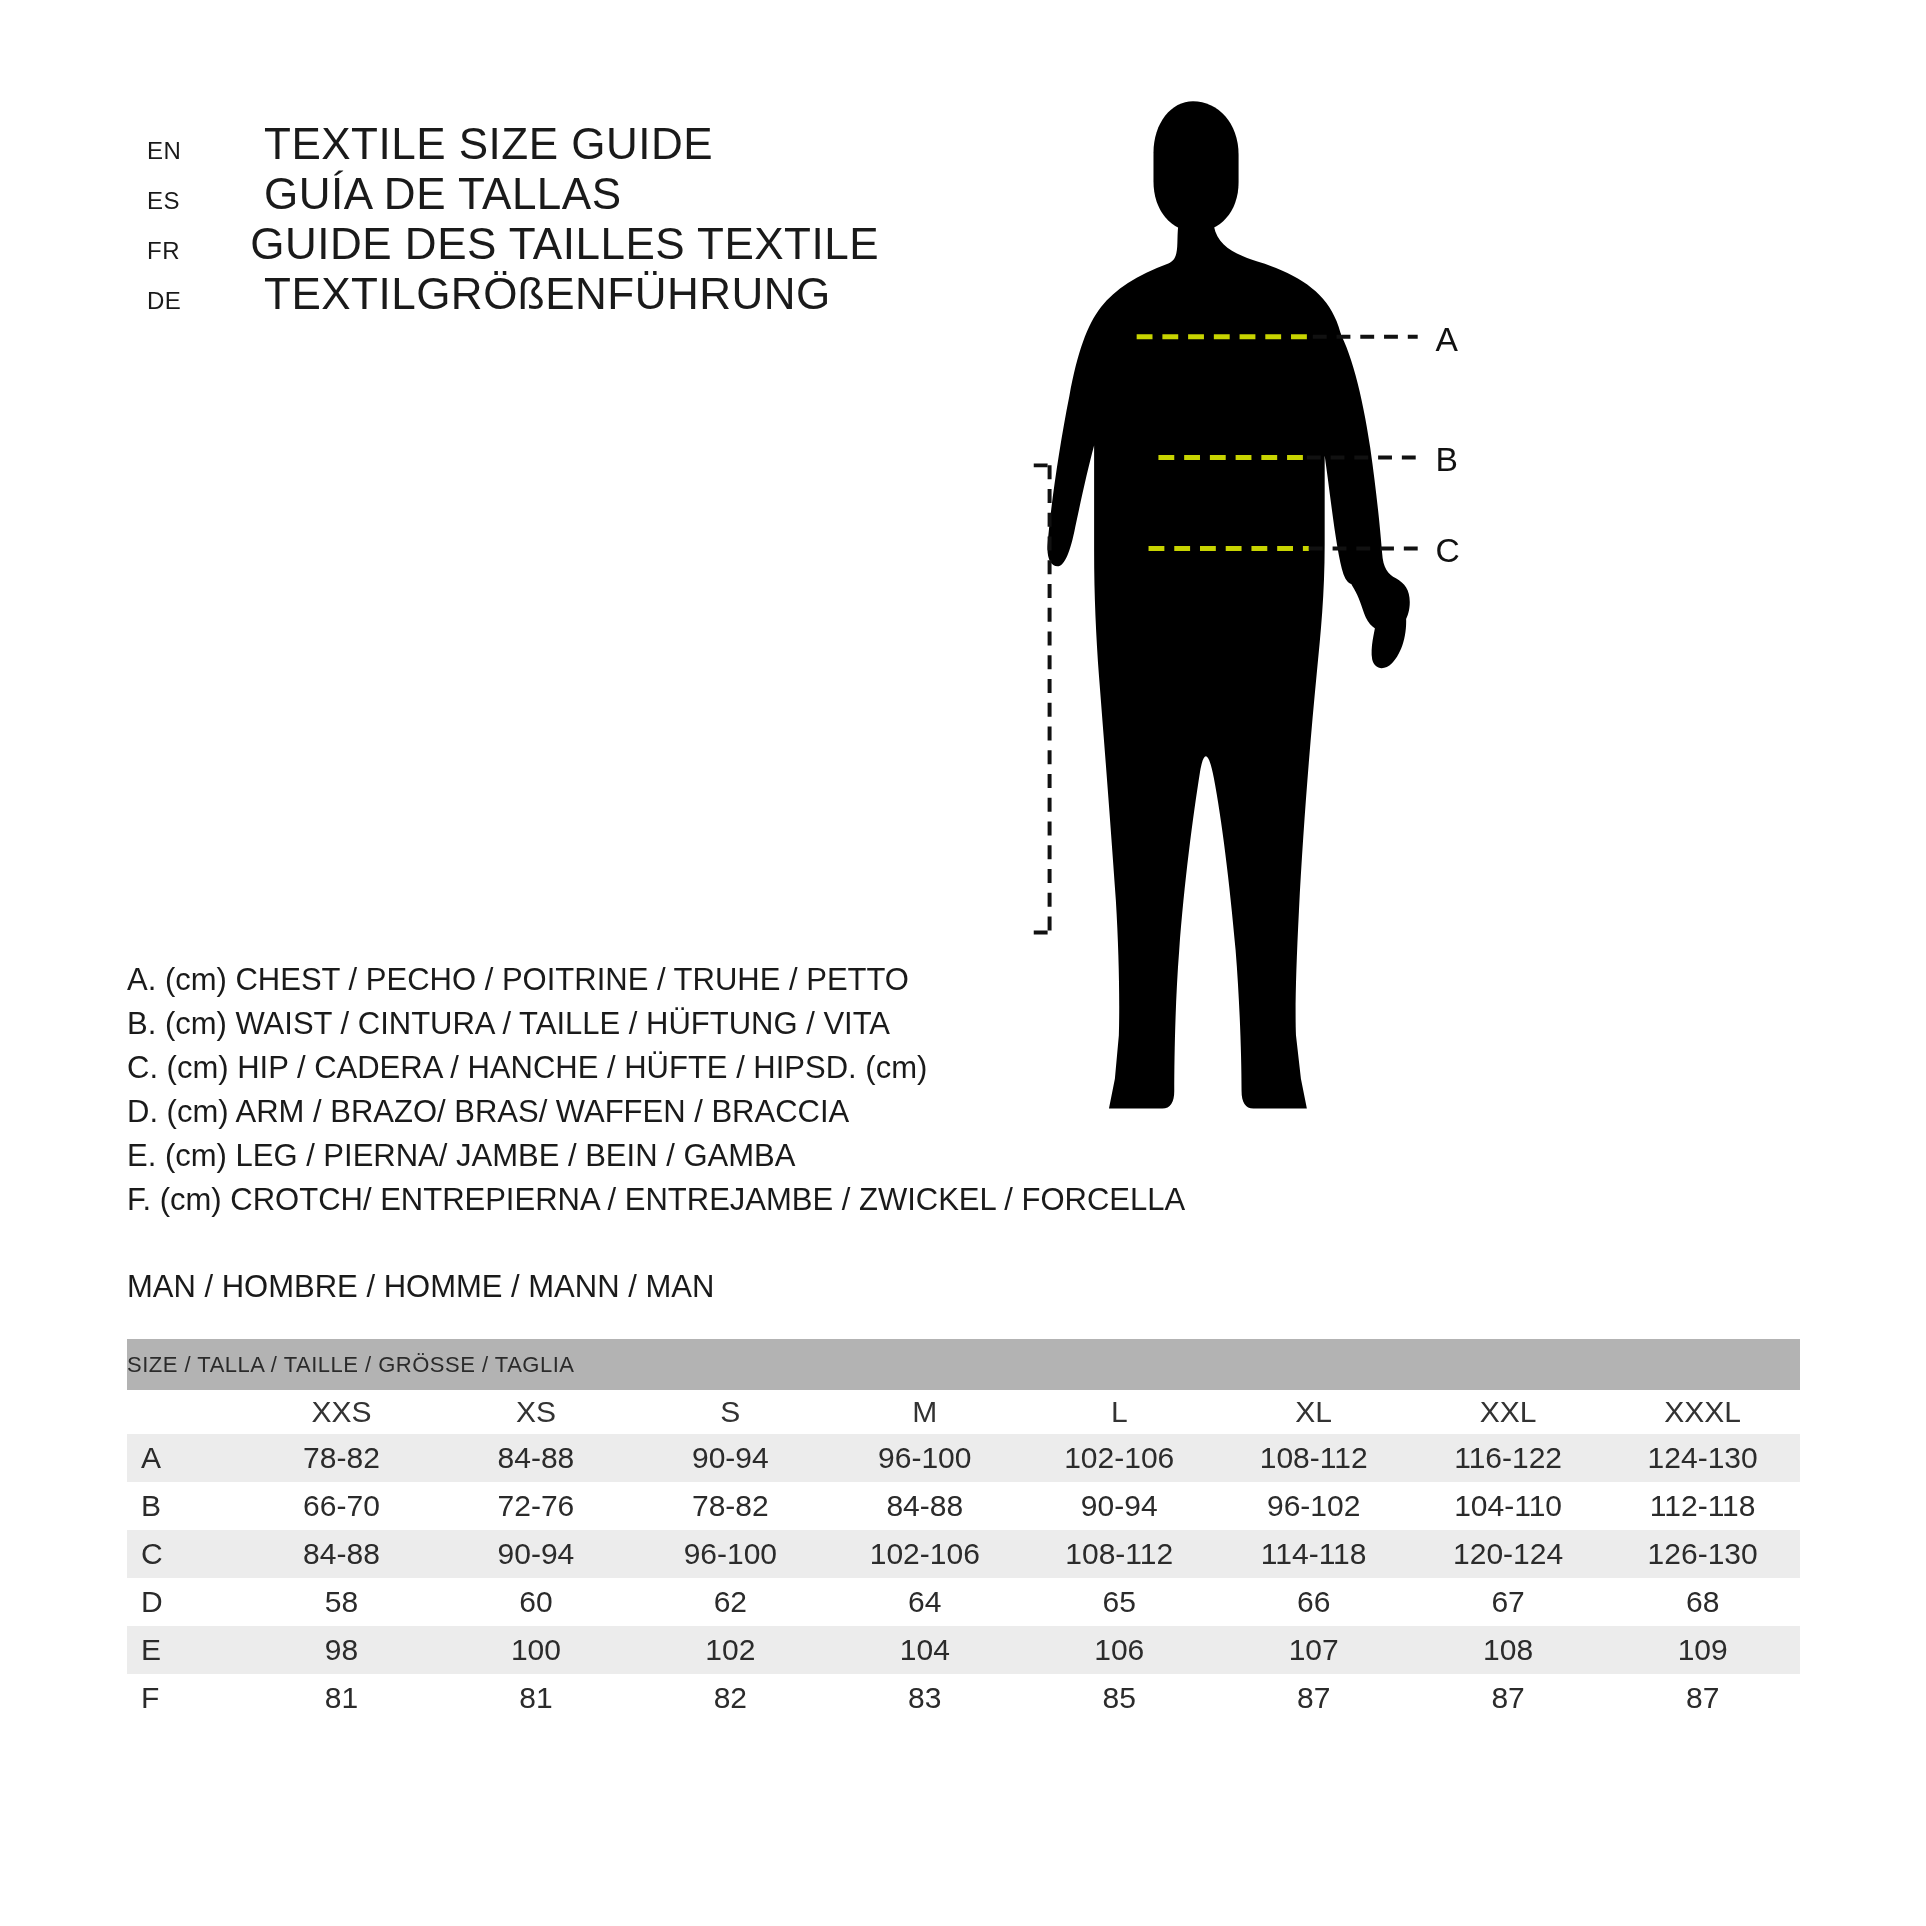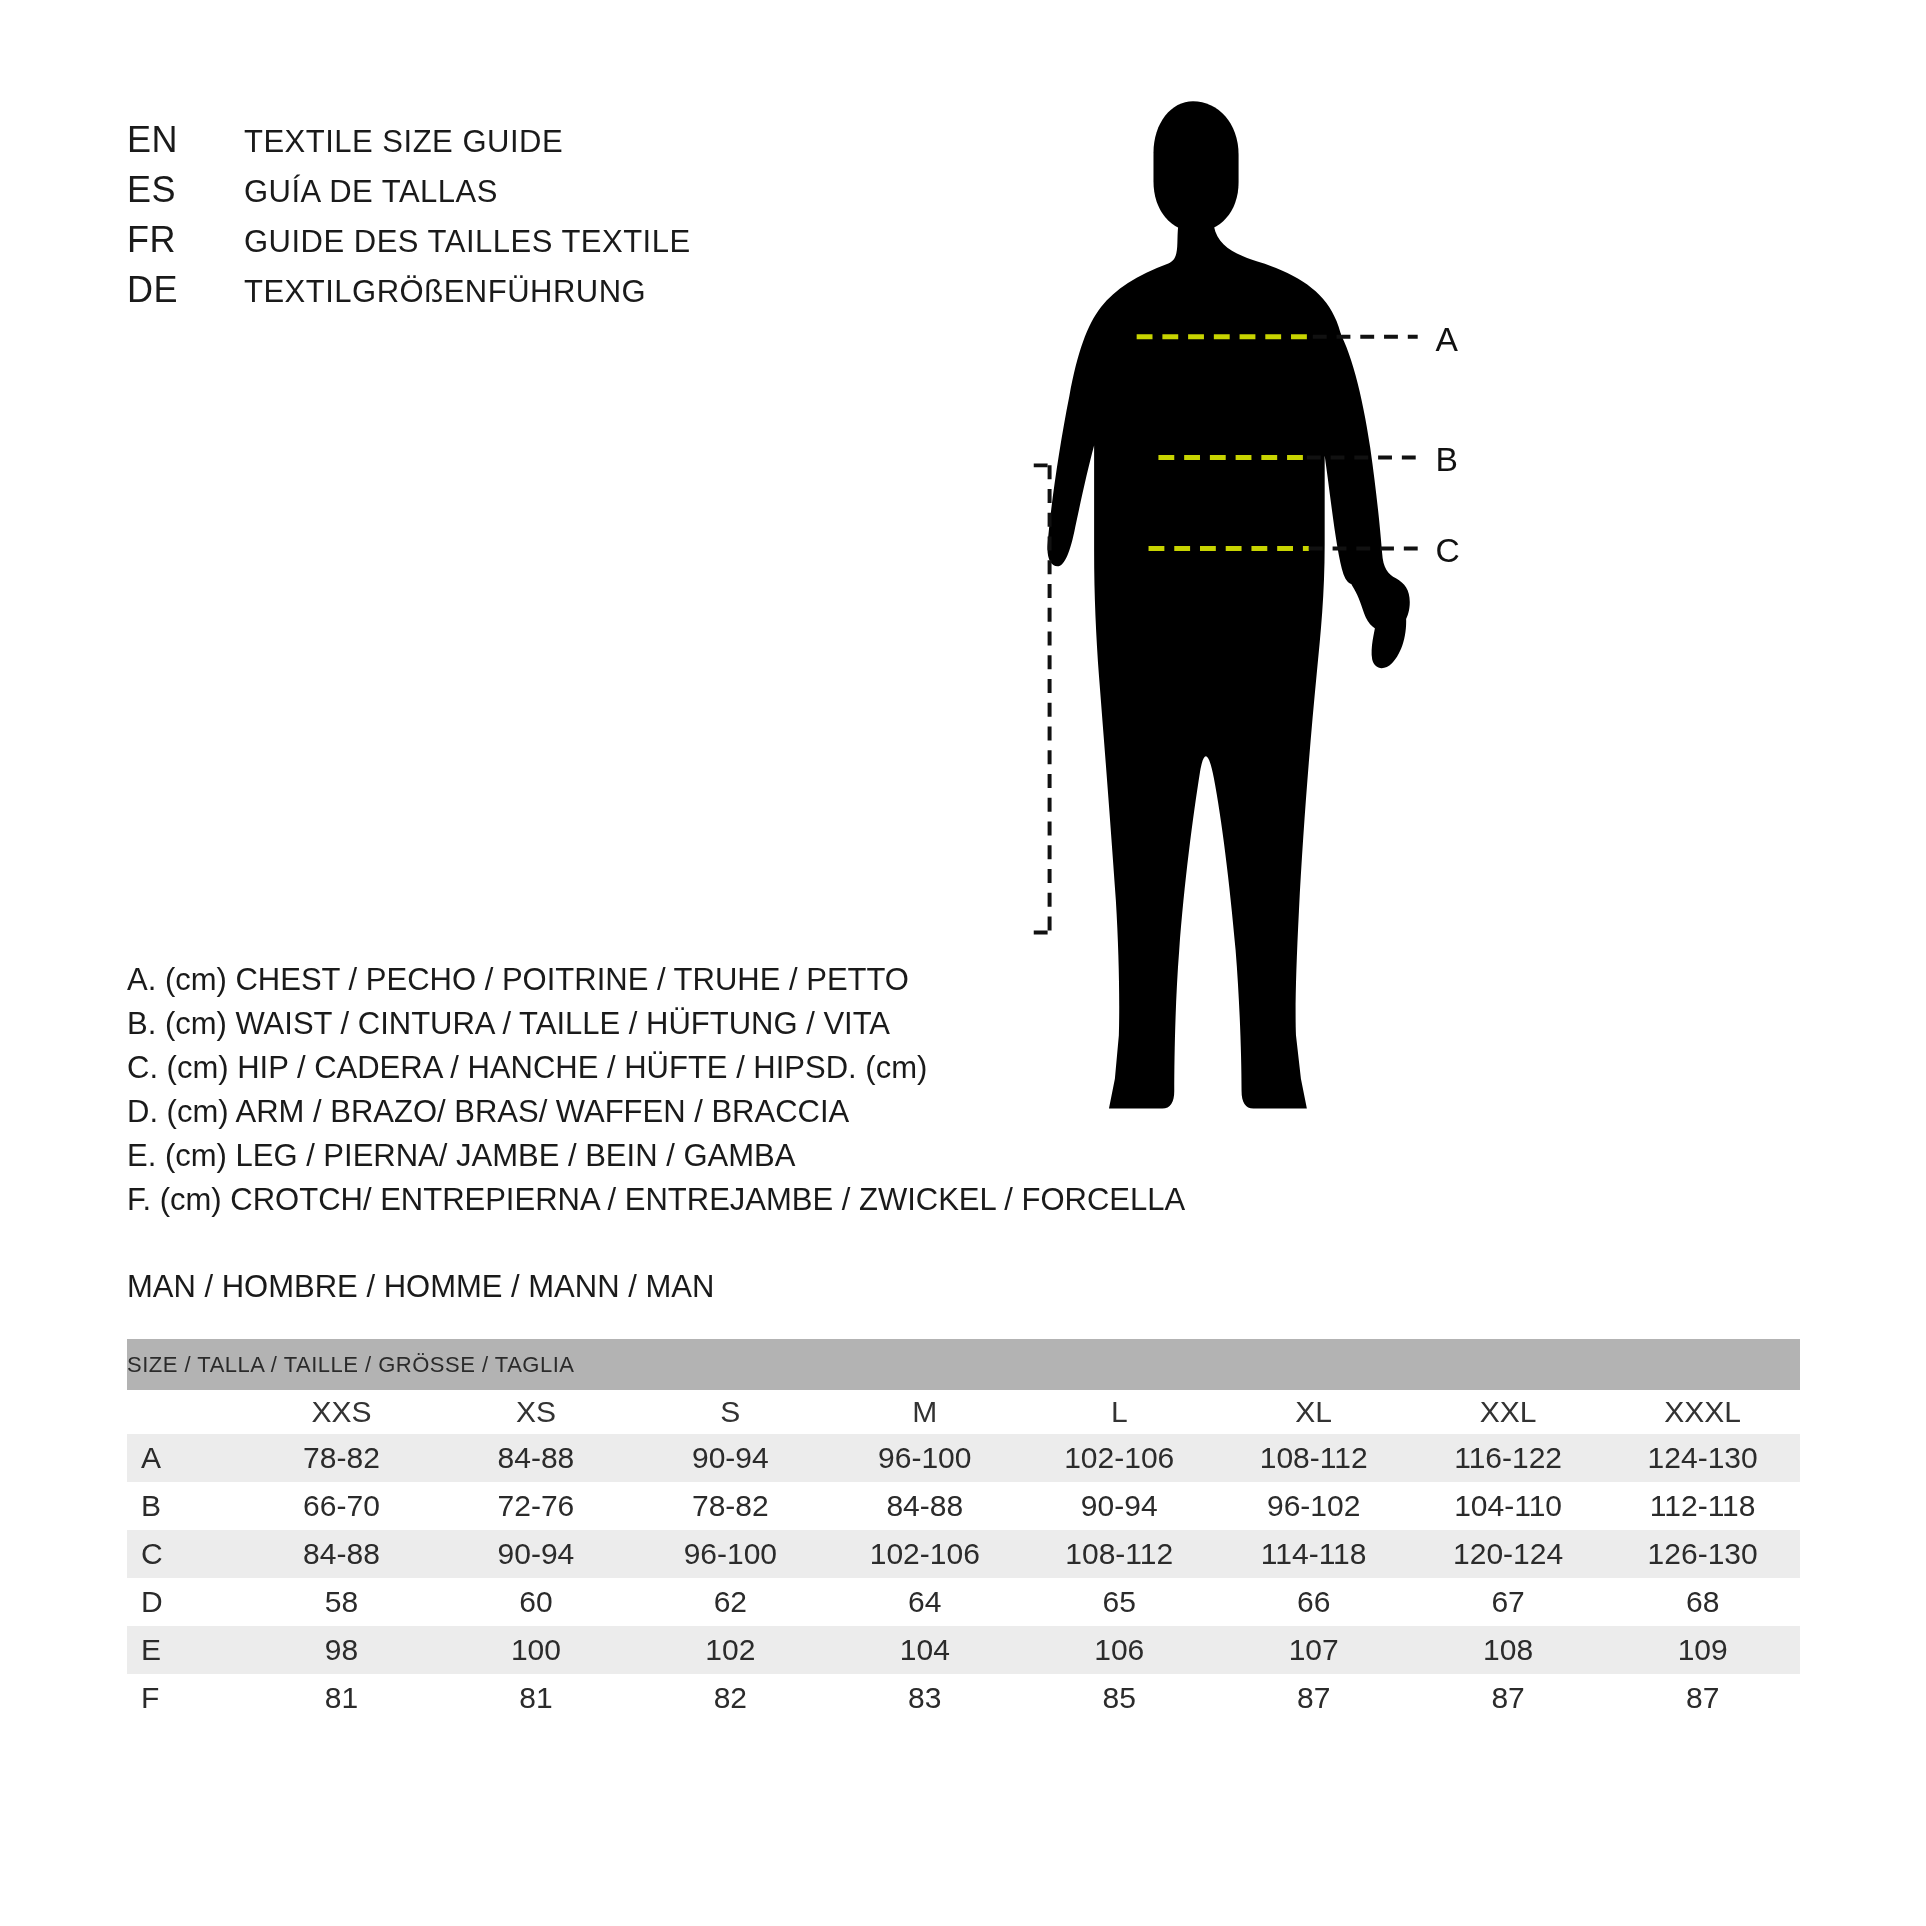--- a/index.html
+++ b/index.html
@@ -23,26 +23,27 @@
     top: 119px;
     width: 752px;
   }
   .title-row {
     display: flex;
     align-items: baseline;
     height: 50px;
   }
   .title-code {
     width: 117px;
-    font-size: 36px;
+    font-size: 24px;
     letter-spacing: 0.5px;
     color: #1a1a1a;
+    margin-left: 20px;
   }
   .title-text {
-    font-size: 31px;
+    font-size: 44px;
     letter-spacing: 0.5px;
     color: #1a1a1a;
     white-space: nowrap;
   }
 
   
   #legend-block {
     position: absolute;
     left: 127px;
     top: 958px;

